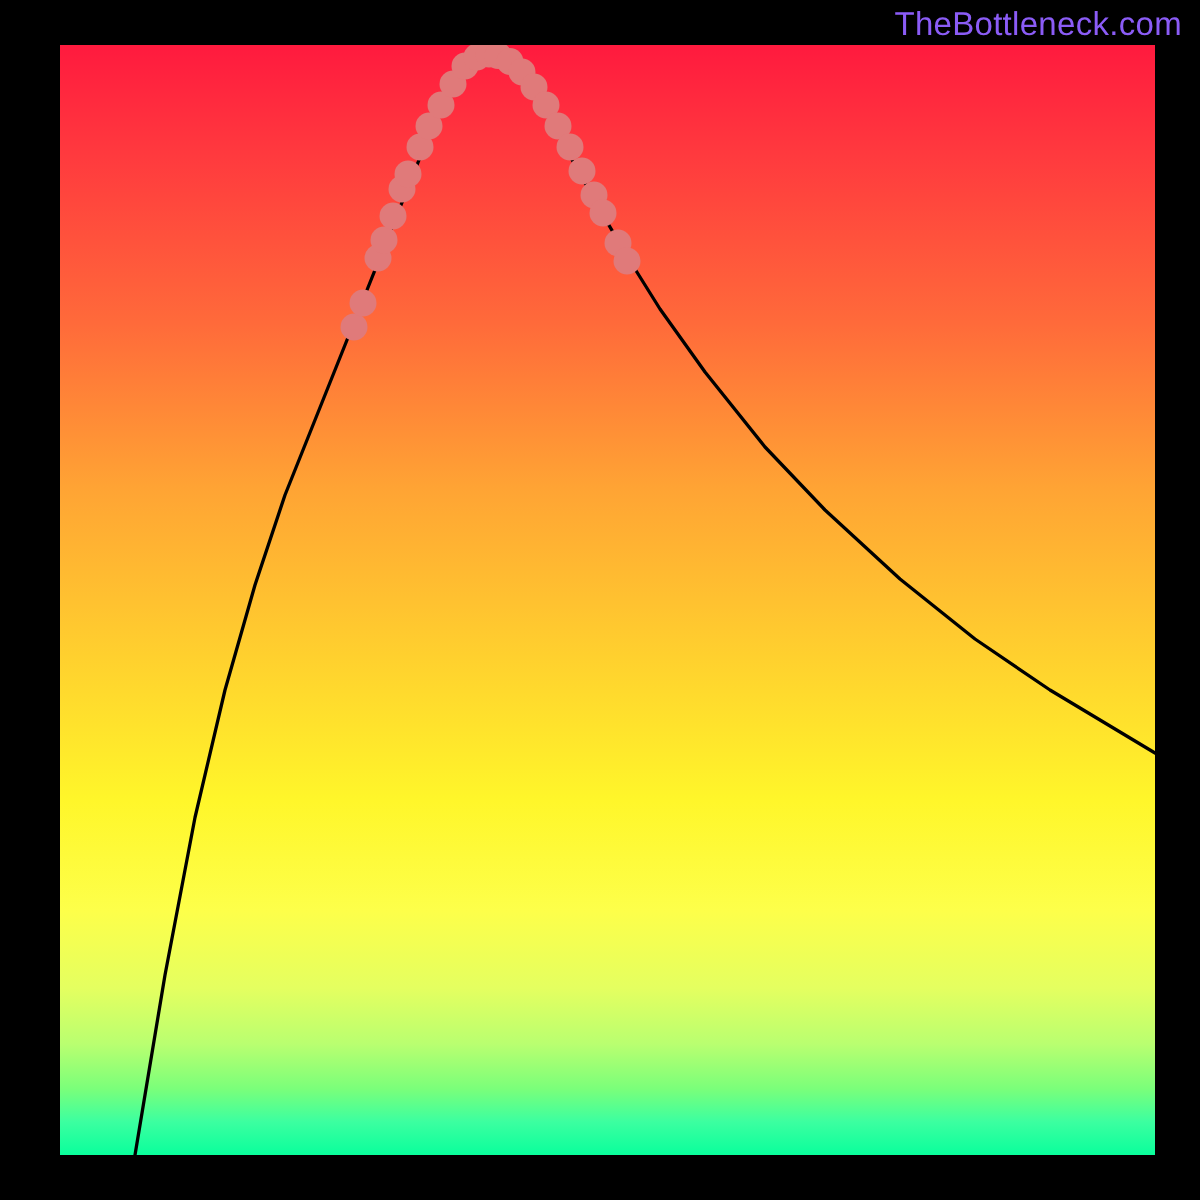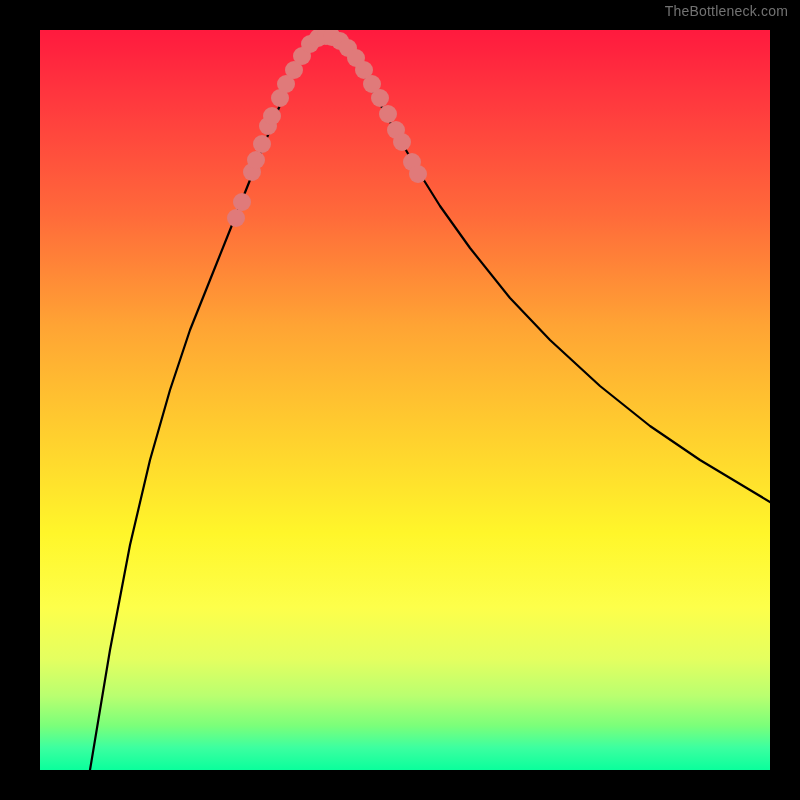--- a/index.html
+++ b/index.html
@@ -44,22 +44,22 @@
   }
   .plot svg {
     position: absolute;
     left: 0;
     top: 0;
   }
   .watermark {
     position: absolute;
     top: 3px;
     right: 12px;
-    color: #737373;
-    font-size: 14px;
+    color: #8b5cf6;
+    font-size: 22px;
     font-weight: 400;
     letter-spacing: 0.2px;
   }
 </style>
 </head>
 <body>
 
 <div class="frame">
   <div class="plot">
     <svg id="plot-svg" width="730" height="740" viewBox="0 0 730 740">

